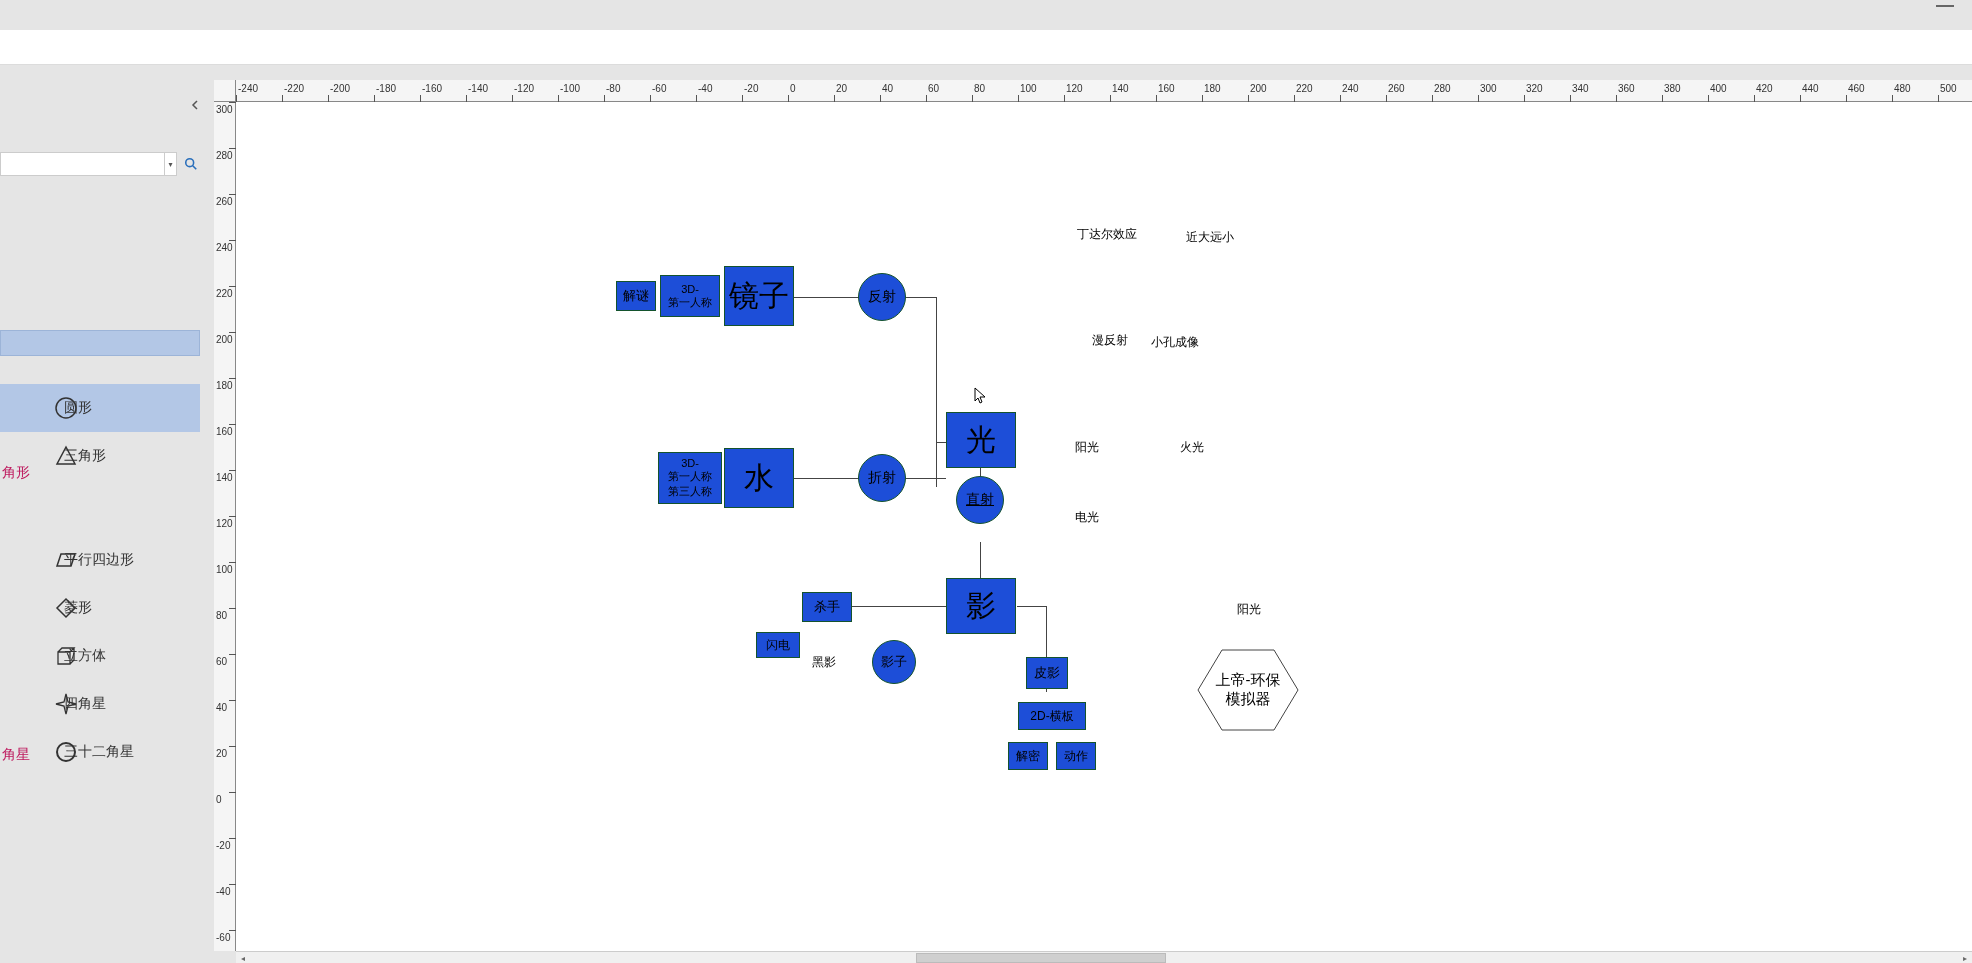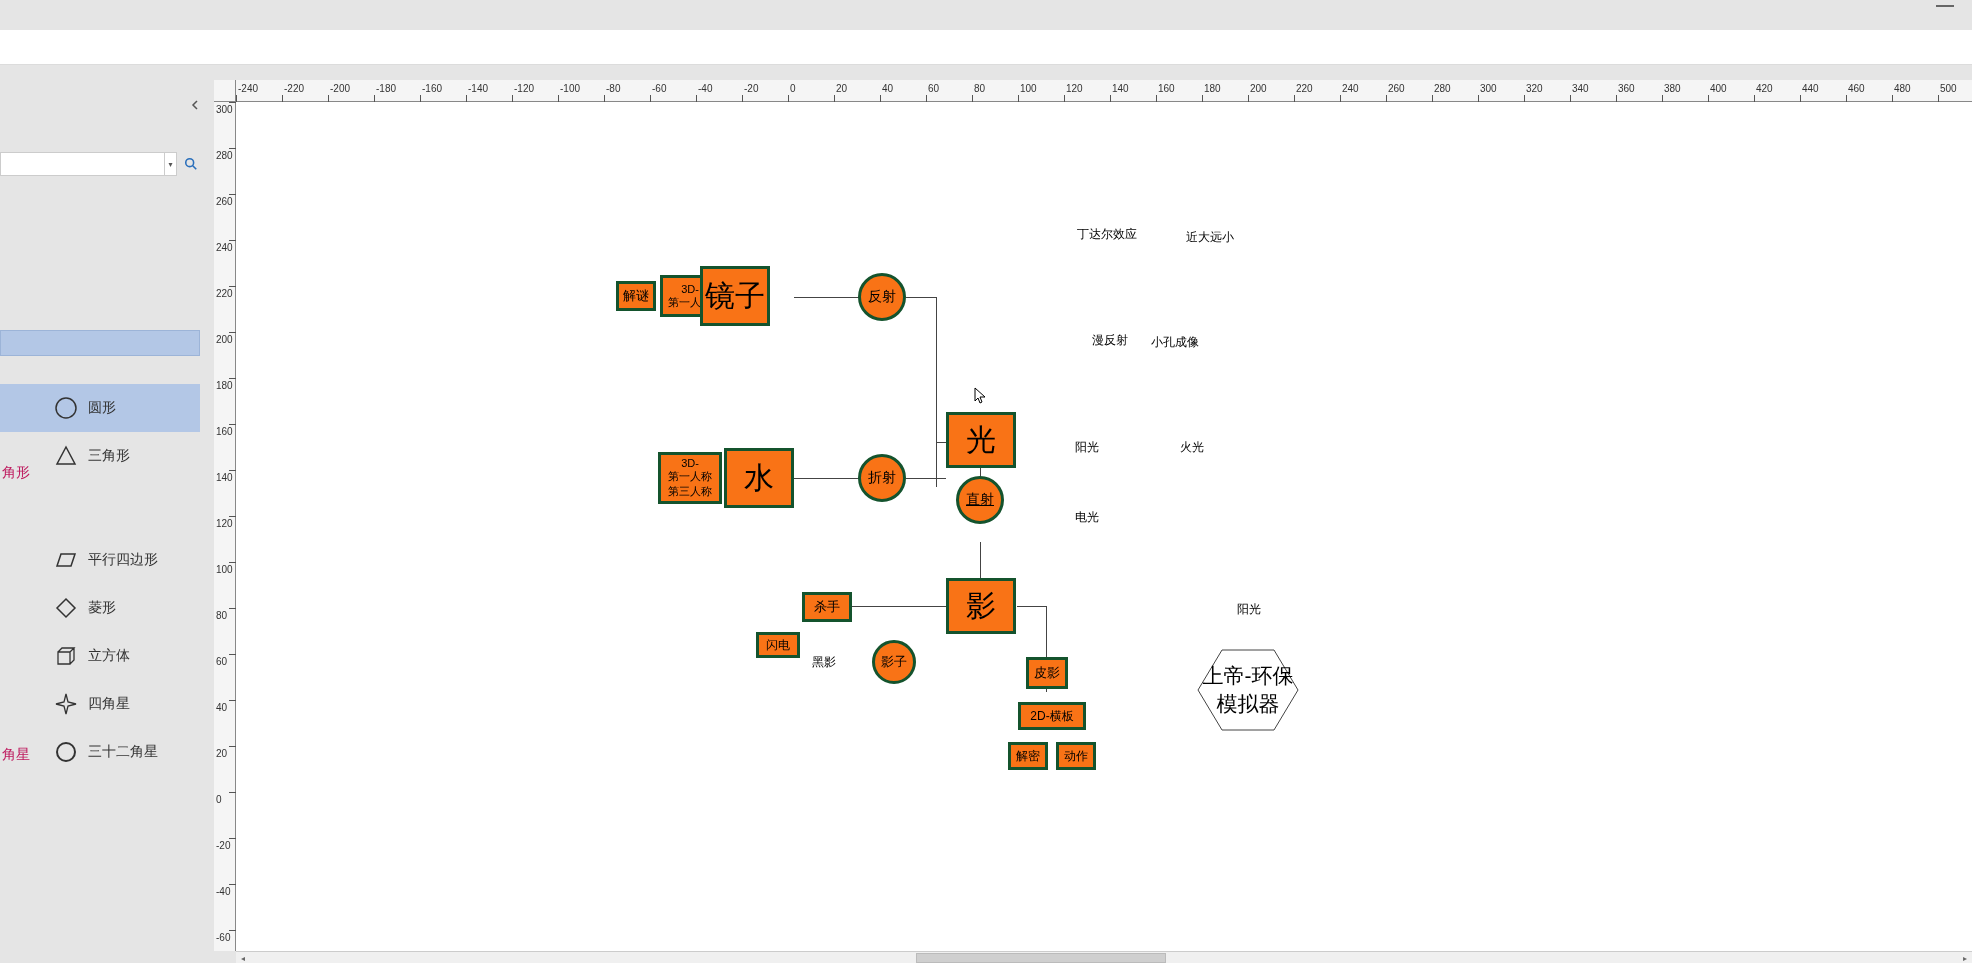--- a/index.html
+++ b/index.html
@@ -15,42 +15,42 @@
 
 
 .search-row { position: absolute; left: 0; top: 150px; width: 200px; height: 28px; display: flex; align-items: center; }
 .search-input { flex: 1; height: 24px; border: 1px solid #ccc; background: #fff; padding: 0 4px; font-size: 12px; }
 .search-dd { width: 14px; height: 24px; border: 1px solid #ccc; border-left: none; background: #fff; display: flex; align-items: center; justify-content: center; font-size: 8px; color: #555; }
 .search-btn { width: 22px; height: 22px; margin-left: 4px; display: flex; align-items: center; justify-content: center; color: #2a6fbb; font-size: 14px; cursor: pointer; }
 
 
 .sidebar { position: absolute; left: 0; top: 330px; width: 200px; bottom: 0; background: #e5e5e5; }
 .category-header { height: 26px; background: #b3c7e6; border: 1px solid #9cb4d8; }
-.shape-item { display: flex; align-items: center; height: 48px; padding: 0 8px 0 52px; font-size: 14px; color: #333; cursor: pointer; }
+.shape-item { display: flex; align-items: center; height: 48px; padding: 0 8px 0 28px; font-size: 14px; color: #333; cursor: pointer; }
 .shape-item.selected { background: #b3c7e6; }
 .shape-item .icon { position: absolute; left: 54px; }
 .shape-item { position: relative; }
 .partial-label { position: absolute; left: 0; font-size: 14px; color: #be185d; }
 
 
 .h-ruler { position: absolute; left: 236px; right: 0; top: 80px; height: 22px; background: #f5f5f5; border-bottom: 1px solid #888; font-size: 11px; color: #333; }
 .h-ruler .tick { position: absolute; top: 0; height: 22px; }
 .h-ruler .tick .line { position: absolute; bottom: 0; width: 1px; height: 7px; background: #555; }
 .h-ruler .tick .label { position: absolute; top: 3px; left: 2px; font-size: 10px; }
 .v-ruler { position: absolute; left: 214px; top: 102px; width: 22px; bottom: 12px; background: #f5f5f5; border-right: 1px solid #888; font-size: 11px; color: #333; }
 .v-ruler .tick { position: absolute; left: 0; width: 22px; }
 .v-ruler .tick .line { position: absolute; right: 0; width: 7px; height: 1px; background: #555; }
 .v-ruler .tick .label { position: absolute; top: 2px; left: 2px; font-size: 10px; transform-origin: left top; }
 
 .ruler-corner { position: absolute; left: 214px; top: 80px; width: 22px; height: 22px; background: #f5f5f5; border-right: 1px solid #888; border-bottom: 1px solid #888; }
 
 
 .canvas-wrap { position: absolute; left: 236px; top: 102px; right: 0; bottom: 12px; background: #e5e5e5; overflow: hidden; }
 .page { position: absolute; left: 0; top: 0; width: 2400px; height: 1800px; background: #fff; }
-.node { position: absolute; display: flex; align-items: center; justify-content: center; text-align: center; font-size: 14px; color: #000; background: #f97316; border: 3px solid #14532d; }
+.node { position: absolute; display: flex; align-items: center; justify-content: center; text-align: center; font-size: 14px; color: #000; background: #1d4ed8; border: 1px solid #14532d; }
 .node.big { font-size: 30px; }
 .node.rect {}
 .node.circle { border-radius: 50%; }
 .node.diamond { border: none; background: transparent; }
 .node.diamond::before { content: ""; position: absolute; inset: 0; border: 1px solid #444; transform: rotate(45deg); background: #fff; z-index: -1; }
 .node.diamond .lbl { position: relative; z-index: 1; white-space: nowrap; }
 .node.hexagon { border: none; background: transparent; }
 .node.hexagon svg { position: absolute; inset: 0; }
 .connector { position: absolute; background: #444; }
 .conn-h { height: 1px; }
@@ -423,21 +423,21 @@
 
     <div class="connector conn-h" style="left:616px;top:504px;width:94px;"></div>
     <div class="connector conn-v" style="left:810px;top:505px;height:85px;"></div>
     <div class="connector conn-h" style="left:781px;top:504px;width:30px;"></div>
 
     <div class="node rect" style="left:380px;top:179px;width:40px;height:30px;font-size:13px;">
         <span class="lbl">解谜</span>
       </div>
     <div class="node rect" style="left:424px;top:173px;width:60px;height:42px;font-size:11px;white-space:pre-line;"><span class="lbl">3D-
 第一人称</span></div>
-    <div class="node rect big" style="left:464px;top:164px;width:70px;height:60px;">
+    <div class="node rect big" style="left:488px;top:164px;width:70px;height:60px;">
         <span class="lbl">镜子</span>
       </div>
     <div class="node circle" style="left:622px;top:171px;width:48px;height:48px;">
         <span class="lbl">反射</span>
       </div>
 
     <div class="node rect" style="left:422px;top:350px;width:64px;height:52px;font-size:11px;white-space:pre-line;"><span class="lbl">3D-
 第一人称
 第三人称</span></div>
     <div class="node rect big" style="left:488px;top:346px;width:70px;height:60px;">
@@ -506,21 +506,21 @@
         <span class="lbl">电光</span>
       </div>
     <div class="node diamond" style="left:990px;top:484px;width:46px;height:46px;font-size:12px;">
         <span class="lbl">阳光</span>
       </div>
 
     <div class="node hexagon" style="left:960px;top:546px;width:104px;height:84px;">
       <svg viewBox="0 0 104 84" width="104" height="84">
           <path d="M26 2 L78 2 L102 42 L78 82 L26 82 L2 42 Z" stroke="#444" stroke-width="1" fill="#fff"></path>
         </svg>
-      <span class="lbl" style="position:relative;font-size:21px;white-space:pre-line;">上帝-环保
+      <span class="lbl" style="position:relative;font-size:15px;white-space:pre-line;">上帝-环保
 模拟器</span>
     </div>
 
     <div class="cursor-arrow" style="left:738px;top:285px;">
       <svg width="12" height="18" viewBox="0 0 12 18">
           <path d="M1 1 L1 14 L4 11 L6 16 L8 15 L6 10 L11 10 Z" fill="#fff" stroke="#000" stroke-width="1"></path>
         </svg>
     </div>
 
   </div>

